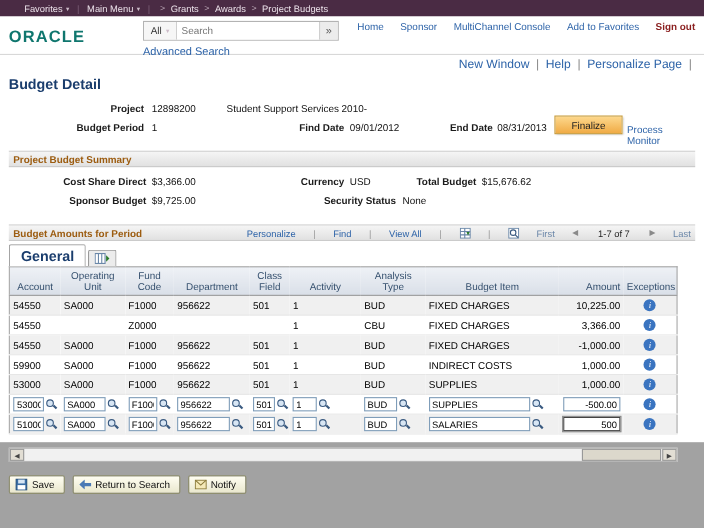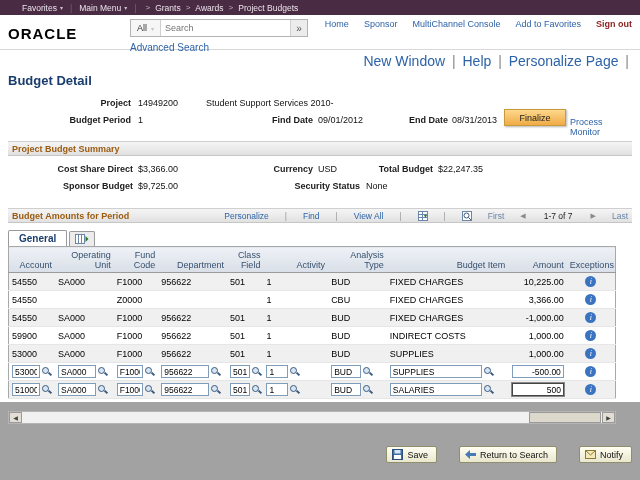--- a/index.html
+++ b/index.html
@@ -10,33 +10,33 @@
   
   .crumb-bar { height: 15px; background: #4a2b44; color: #ece2ea; font-size: 8.5px; display: flex; align-items: center; padding: 0 22px; gap: 7px; }
   .crumb-item { display: flex; align-items: center; gap: 3px; cursor: default; }
   .caret { font-size: 6px; color: #cdbcc9; }
   .crumb-sep { color: #7d5f77; }
   .crumb-chev { color: #c4b1bf; font-size: 8px; margin: 0 2px; }
   .crumb-link { color: #ece2ea; }
 
   
   .top-bar { height: 35px; position: relative; border-bottom: 1px solid #d8d8d8; background: #fff; }
-  .oracle-logo { position: absolute; left: 8px; top: 10px; color: #000000; font-weight: bold; font-size: 15px; letter-spacing: 1px; }
+  .oracle-logo { position: absolute; left: 8px; top: 10px; color: #0f766e; font-weight: bold; font-size: 15px; letter-spacing: 1px; }
   .search-area { position: absolute; left: 130px; top: 4px; }
   .search-box { display: flex; align-items: stretch; border: 1px solid #b3b3b3; height: 18px; width: 178px; background: #fff; }
   .scope { display: flex; align-items: center; gap: 4px; padding: 0 6px; border-right: 1px solid #cfcfcf; font-size: 9px; background: #f6f6f6; color: #333; }
   .search-input { border: none; outline: none; font-size: 9px; flex: 1; color: #555; padding: 0 4px; min-width: 0; background: #fff; }
   .go-btn { width: 17px; background: #ececec; border-left: 1px solid #cfcfcf; display: flex; align-items: center; justify-content: center; font-size: 10px; color: #555; cursor: pointer; }
   .advanced { font-size: 10px; color: #2d63a8; margin-top: 3px; display: inline-block; text-decoration: none; }
   .top-links { position: absolute; right: 8px; top: 4px; display: flex; gap: 15px; font-size: 9px; align-items: center; }
   .top-links .tl { color: #2d63a8; cursor: pointer; }
   .signout { color: #8a1f1f; font-weight: bold; cursor: pointer; }
 
   
-  .page-links { text-align: right; font-size: 14px; color: #2d63a8; padding: 3px 8px 1px 8px; }
+  .page-links { text-align: right; font-size: 11px; color: #2d63a8; padding: 3px 8px 1px 8px; }
   .page-links .pl { color: #2d63a8; cursor: pointer; }
   .pl-sep { color: #888; margin: 0 3px; }
 
   .content { padding: 0 8px; position: relative; }
   .page-title { color: #1a3d6d; font-size: 13px; font-weight: bold; margin: 3px 0 10px 0; }
 
   .lbl { position: absolute; font-size: 9px; font-weight: bold; color: #1c1c1c; text-align: right; }
   .val { position: absolute; font-size: 9px; color: #111; }
 
   .project-row { position: relative; height: 13px; }
@@ -54,26 +54,26 @@
   .grid-toolbar { display: flex; align-items: center; gap: 16px; font-size: 8.5px; }
   .gt-link { color: #2d63a8; cursor: pointer; }
   .gt-sep { color: #999; }
   .gt-range { color: #222; margin: 0 2px; }
   .gt-graylink { color: #6a86a8; cursor: pointer; }
   .pager-arrow { color: #8a8a8a; font-size: 7px; cursor: pointer; }
   .gt-icon { display: inline-flex; align-items: center; cursor: pointer; }
 
   
   .tabs { display: flex; align-items: flex-end; margin-top: 6px; height: 17px; }
-  .tab { border: 1px solid #9a9a9a; border-bottom: none; background: #fff; padding: 2px 10px 2px 10px; font-size: 10px; font-weight: bold; color: #1a3d6d; border-radius: 2px 2px 0 0; cursor: pointer; }
+  .tab { border: 1px solid #9a9a9a; border-bottom: none; background: #fff; padding: 2px 10px 2px 10px; font-size: 13px; font-weight: bold; color: #1a3d6d; border-radius: 2px 2px 0 0; cursor: pointer; }
   .tab-icon-tab { border: 1px solid #9a9a9a; border-bottom: none; background: #ececec; padding: 2px 5px; margin-left: 2px; border-radius: 2px 2px 0 0; display: flex; align-items: center; height: 15px; cursor: pointer; }
 
   
   table.grid { width: 608px; border-collapse: collapse; font-size: 9px; border: 1px solid #a8a8a8; table-layout: fixed; }
-  table.grid thead th { background: linear-gradient(#eef1f6, #d9dfe8); color: #35506e; font-weight: normal; text-align: right; vertical-align: bottom; padding: 2px 3px; border-bottom: 1px solid #9a9a9a; height: 26px; }
+  table.grid thead th { background: linear-gradient(#eef1f6, #d9dfe8); color: #35506e; font-weight: normal; text-align: center; vertical-align: bottom; padding: 2px 3px; border-bottom: 1px solid #9a9a9a; height: 26px; }
   table.grid th:nth-child(1) { width: 46px; }
   table.grid th:nth-child(2) { width: 58px; }
   table.grid th:nth-child(3) { width: 44px; }
   table.grid th:nth-child(4) { width: 68px; }
   table.grid th:nth-child(5) { width: 36px; }
   table.grid th:nth-child(6) { width: 64px; }
   table.grid th:nth-child(7) { width: 58px; }
   table.grid th:nth-child(8) { width: 120px; }
   table.grid th:nth-child(9) { width: 58px; text-align: right; }
   table.grid th:nth-child(10) { width: 48px; }
@@ -103,21 +103,21 @@
   .lookup::after { content: ''; position: absolute; left: 6px; top: 7px; width: 4px; height: 2px; background: #3a5a80; transform: rotate(45deg); }
 
   
   .hscroll { margin-top: 12px; height: 13px; width: 608px; position: relative; background: #f1f1f1; border: 1px solid #b5b5b5; }
   .hs-arrow { position: absolute; top: 0; width: 13px; height: 11px; background: #e2ded4; border: 1px solid #999; font-size: 6px; display: flex; align-items: center; justify-content: center; color: #444; cursor: pointer; }
   .hs-left { left: 0; }
   .hs-right { right: 0; }
   .hs-thumb { position: absolute; right: 14px; top: 0; width: 72px; height: 11px; background: #dcd8cc; border: 1px solid #999; cursor: grab; }
 
   
-  .footer { display: flex; gap: 22px; margin-top: 22px; justify-content: flex-end; }
+  .footer { display: flex; gap: 7px; margin-top: 12px; }
   .pt-btn { display: flex; align-items: center; gap: 4px; border: 1px solid #8f8f6f; background: linear-gradient(#fffef2, #e9e7cd); font-size: 9px; color: #111; padding: 2px 8px 2px 5px; border-radius: 2px; cursor: pointer; height: 17px; }
 </style>
 </head>
 <body>
 
 <div class="screen">
   <div class="window">
 
     <div class="crumb-bar">
       <span class="crumb-item">
@@ -169,21 +169,21 @@
       <span class="pl-sep">|</span>
       <span class="pl">Personalize Page</span>
       <span class="pl-sep">|</span>
     </div>
 
     <div class="content">
       <div class="page-title">Budget Detail</div>
 
       <div class="project-row">
         <span class="lbl" style="left:60px; width:63px;">Project</span>
-        <span class="val" style="left:130px;">14949200</span>
+        <span class="val" style="left:130px;">12898200</span>
         <span class="val" style="left:198px;">Student Support Services 2010-</span>
       </div>
 
       <div class="period-row">
         <span class="lbl" style="left:28px; width:95px;">Budget Period</span>
         <span class="val" style="left:130px;">1</span>
         <span class="lbl" style="left:233px; width:72px;">Find Date</span>
         <span class="val" style="left:310px;">09/01/2012</span>
         <span class="lbl" style="left:390px; width:50px;">End Date</span>
         <span class="val" style="left:444px;">08/31/2013</span>
@@ -193,21 +193,21 @@
 
       <div class="section-bar">
         <span class="section-title">Project Budget Summary</span>
       </div>
       <div class="summary">
         <span class="lbl" style="left:18px; top:0; width:107px;">Cost Share Direct</span>
         <span class="val" style="left:130px; top:0;">$3,366.00</span>
         <span class="lbl" style="left:230px; top:0; width:75px;">Currency</span>
         <span class="val" style="left:310px; top:0;">USD</span>
         <span class="lbl" style="left:340px; top:0; width:85px;">Total Budget</span>
-        <span class="val" style="left:430px; top:0;">$22,247.35</span>
+        <span class="val" style="left:430px; top:0;">$15,676.62</span>
         <span class="lbl" style="left:18px; top:17px; width:107px;">Sponsor Budget</span>
         <span class="val" style="left:130px; top:17px;">$9,725.00</span>
         <span class="lbl" style="left:230px; top:17px; width:122px;">Security Status</span>
         <span class="val" style="left:358px; top:17px;">None</span>
       </div>
 
       <div class="section-bar">
         <span class="section-title">Budget Amounts for Period</span>
         <span class="grid-toolbar">
           <span class="gt-link">Personalize</span>

